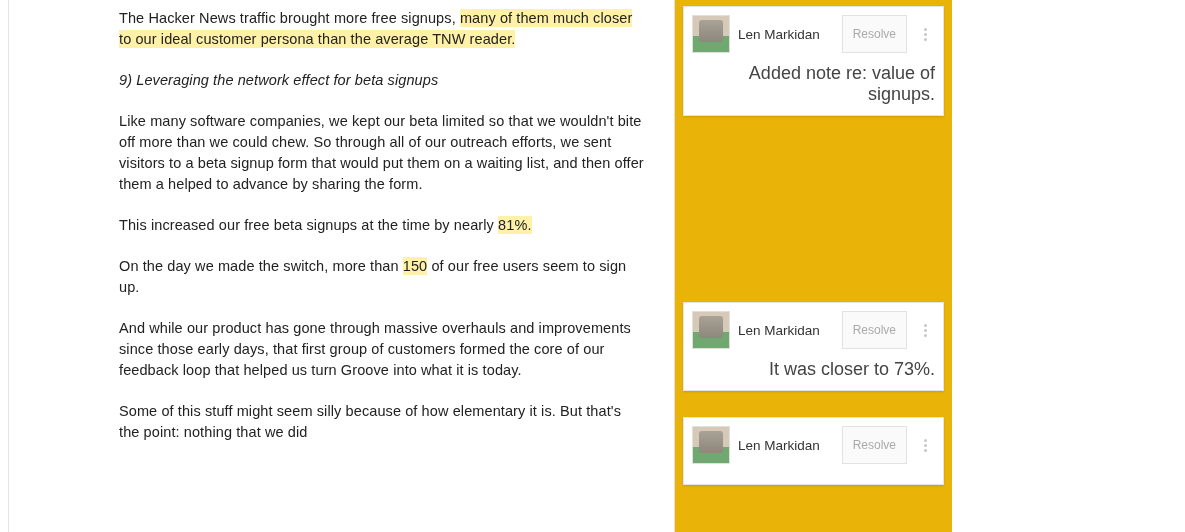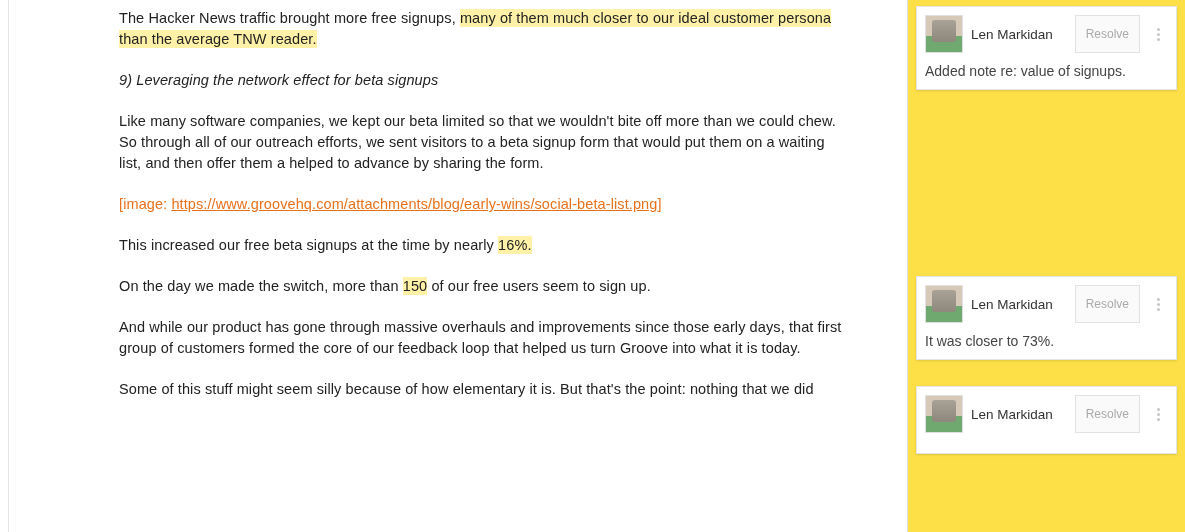--- a/index.html
+++ b/index.html
@@ -7,21 +7,21 @@
     padding: 0;
     width: 1185px;
     height: 532px;
     background: #ffffff;
     font-family: Arial, Helvetica, sans-serif;
     overflow: hidden;
     color: #222;
   }
   .stage {
     display: flex;
-    width: 1185px;
+    width: 952px;
     height: 532px;
   }
   .doc-gutter {
     width: 8px;
     border-right: 1px solid #e5e5e5;
   }
   .doc-area {
     flex: 1;
     padding: 8px 30px 0 110px;
     font-size: 14.5px;
@@ -38,21 +38,21 @@
   }
   .italic { font-style: italic; }
   .bold { font-weight: bold; }
   .orange, .orange a {
     color: #e8711b;
   }
   .orange a { text-decoration: underline; }
 
   .sidebar {
     width: 278px;
-    background: #fde047;
+    background: #eab308;
     border-left: 1px solid #e0e0e0;
     padding: 6px 8px;
     box-sizing: border-box;
     display: flex;
     flex-direction: column;
     gap: 10px;
   }
   .comment {
     background: #ffffff;
     border: 1px solid #e4e4e4;
@@ -101,48 +101,46 @@
     gap: 2px;
     cursor: pointer;
     padding: 2px;
   }
   .menu-dots span {
     width: 3px; height: 3px;
     background: #c6c6c6;
     border-radius: 50%;
   }
   .comment .body {
-    font-size: 14px;
+    font-size: 18px;
     color: #444;
+    text-align: right;
   }
   .spacer-1 { height: 166px; }
   .spacer-2 { height: 6px; }
 </style>
 </head>
 <body>
 
 <div class="stage">
   <div class="doc-gutter"></div>
 
   <div class="doc-area">
 
     <p>
       <span>The Hacker News traffic brought more free signups, </span><span class="hl">many of them much closer to our ideal customer persona than the average TNW reader.</span>
     </p>
 
     <p class="italic">9) Leveraging the network effect for beta signups</p>
 
     <p>Like many software companies, we kept our beta limited so that we wouldn't bite off more than we could chew. So through all of our outreach efforts, we sent visitors to a beta signup form that would put them on a waiting list, and then offer them a helped to advance by sharing the form.</p>
 
-    <p class="orange">
-      <span>[image: </span><a href="#">https://www.groovehq.com/attachments/blog/early-wins/social-beta-list.png</a><span>]</span>
-    </p>
 
     <p>
-      <span>This increased our free beta signups at the time by nearly </span><span class="hl">16%.</span>
+      <span>This increased our free beta signups at the time by nearly </span><span class="hl">81%.</span>
     </p>
 
 
     <p>
       <span>On the day we made the switch, more than </span><span class="hl">150</span><span> of our free users seem to sign up.</span>
     </p>
 
     <p>And while our product has gone through massive overhauls and improvements since those early days, that first group of customers formed the core of our feedback loop that helped us turn Groove into what it is today.</p>
 
 

